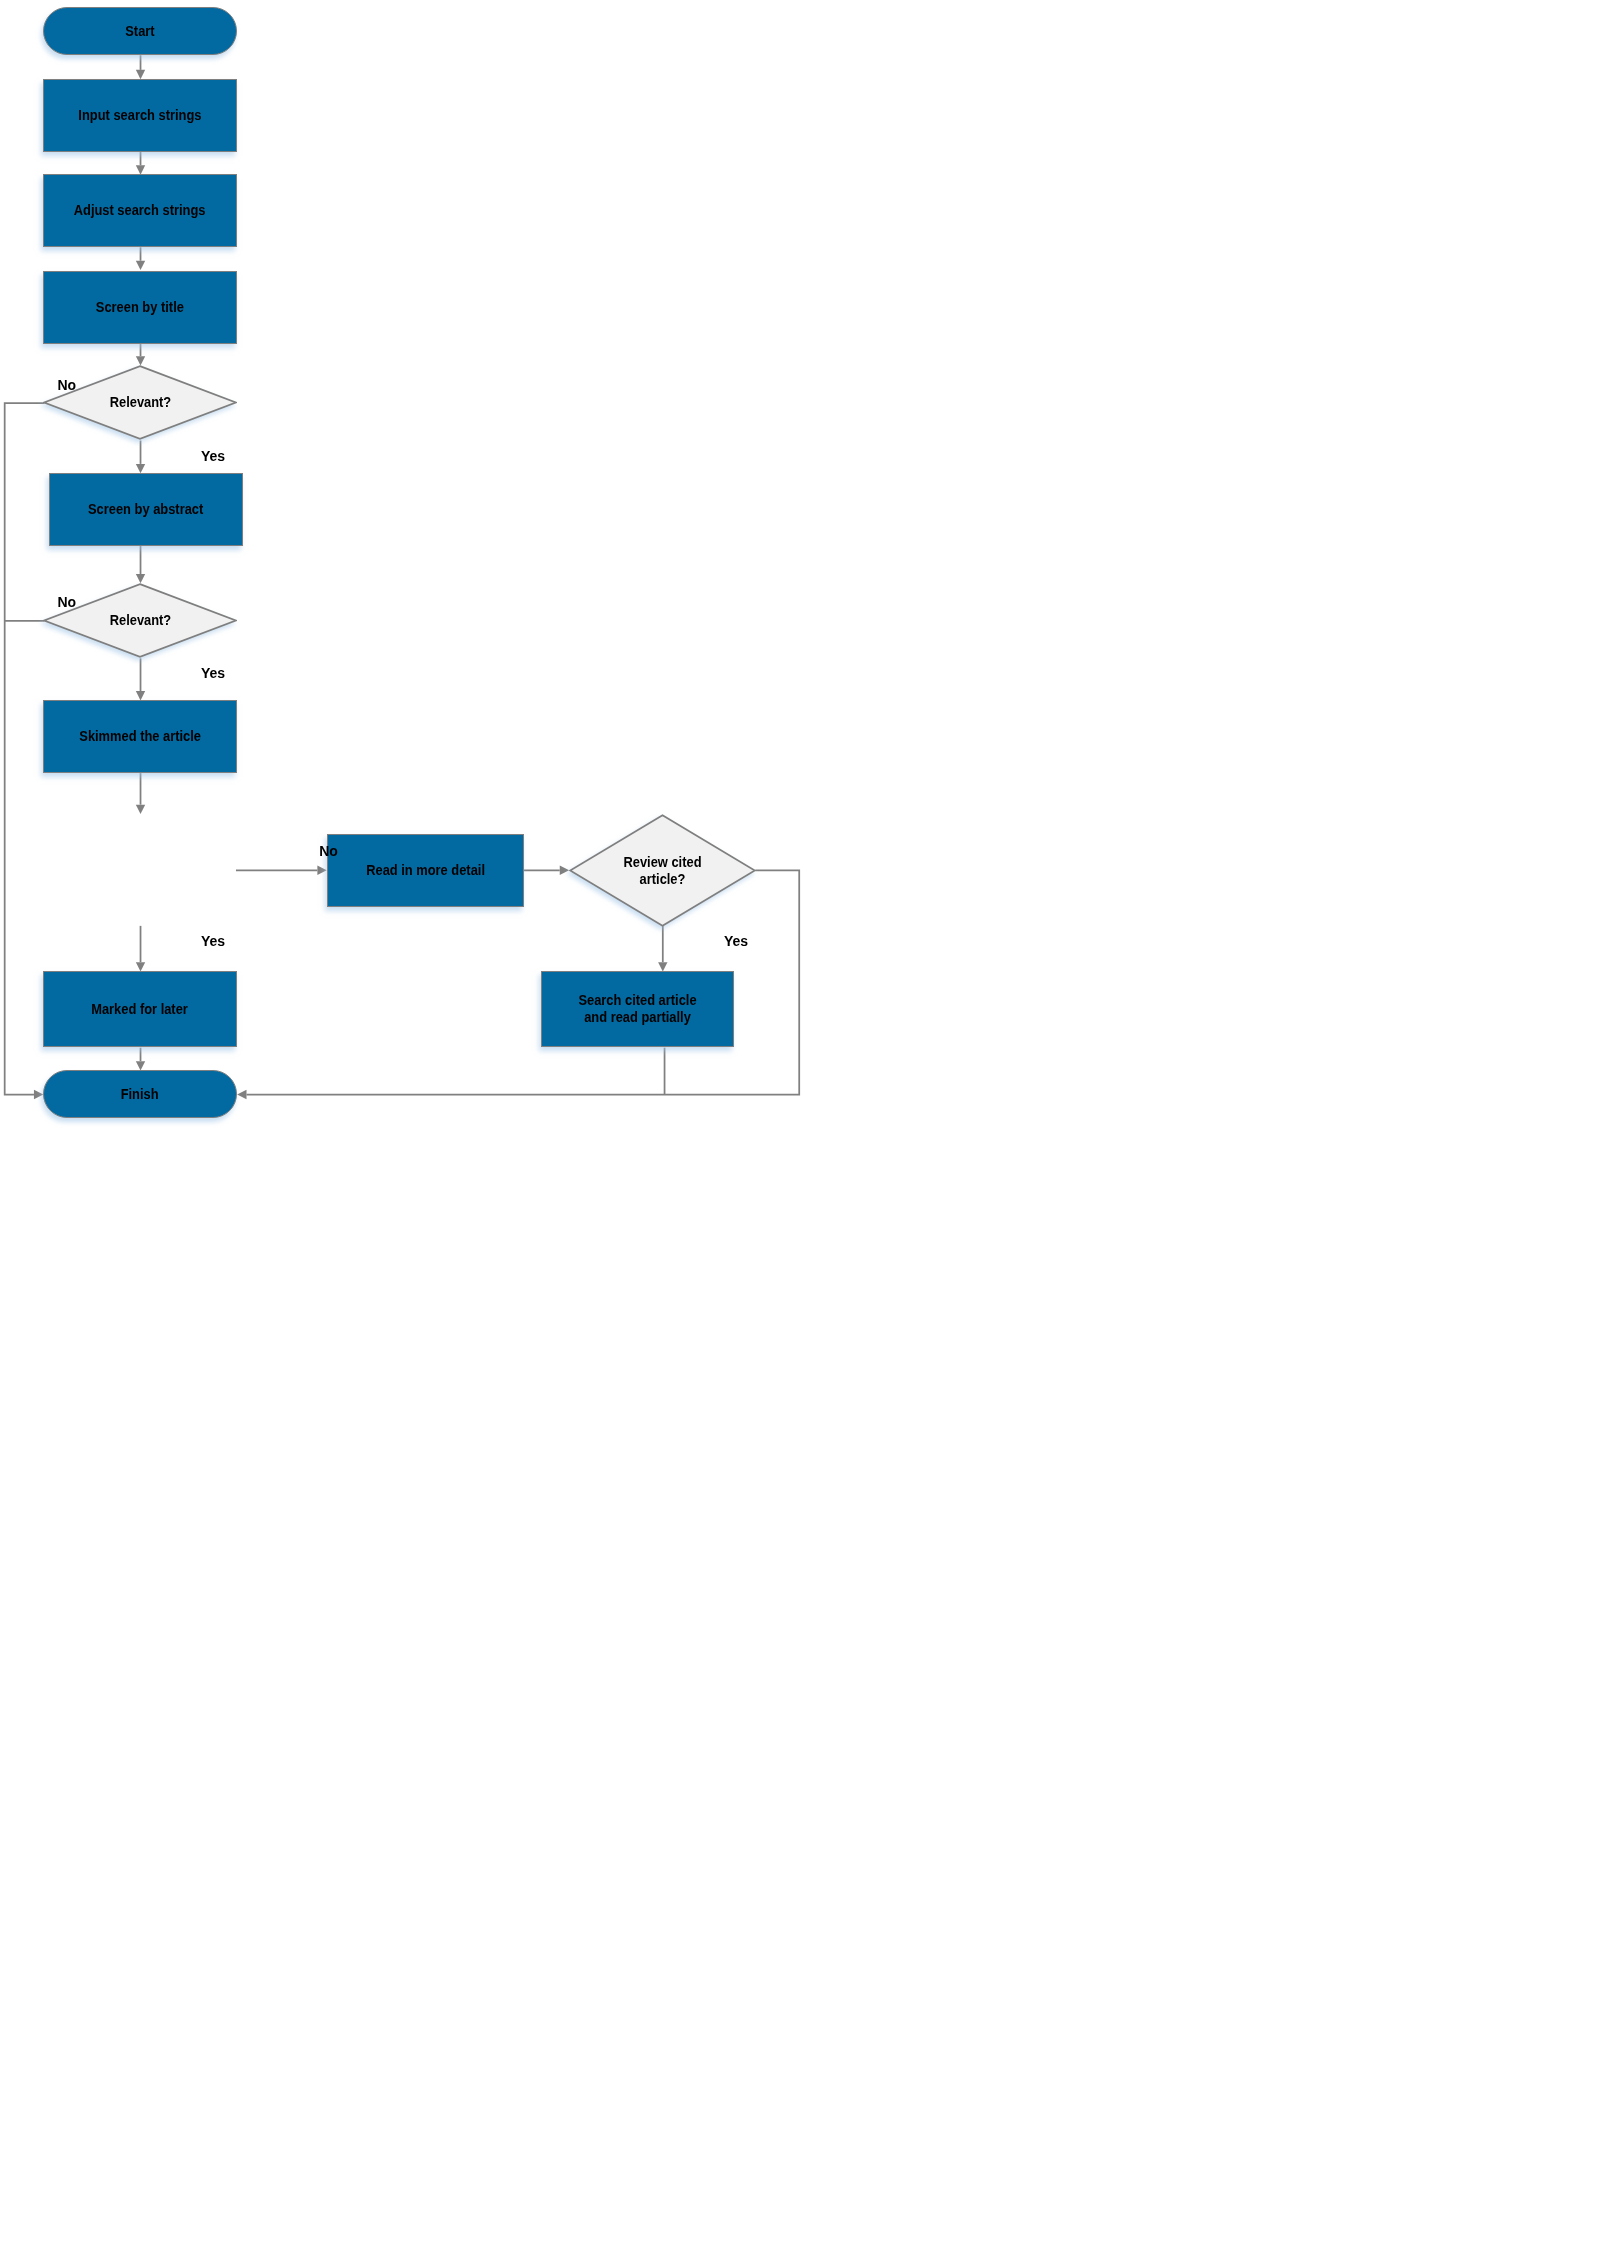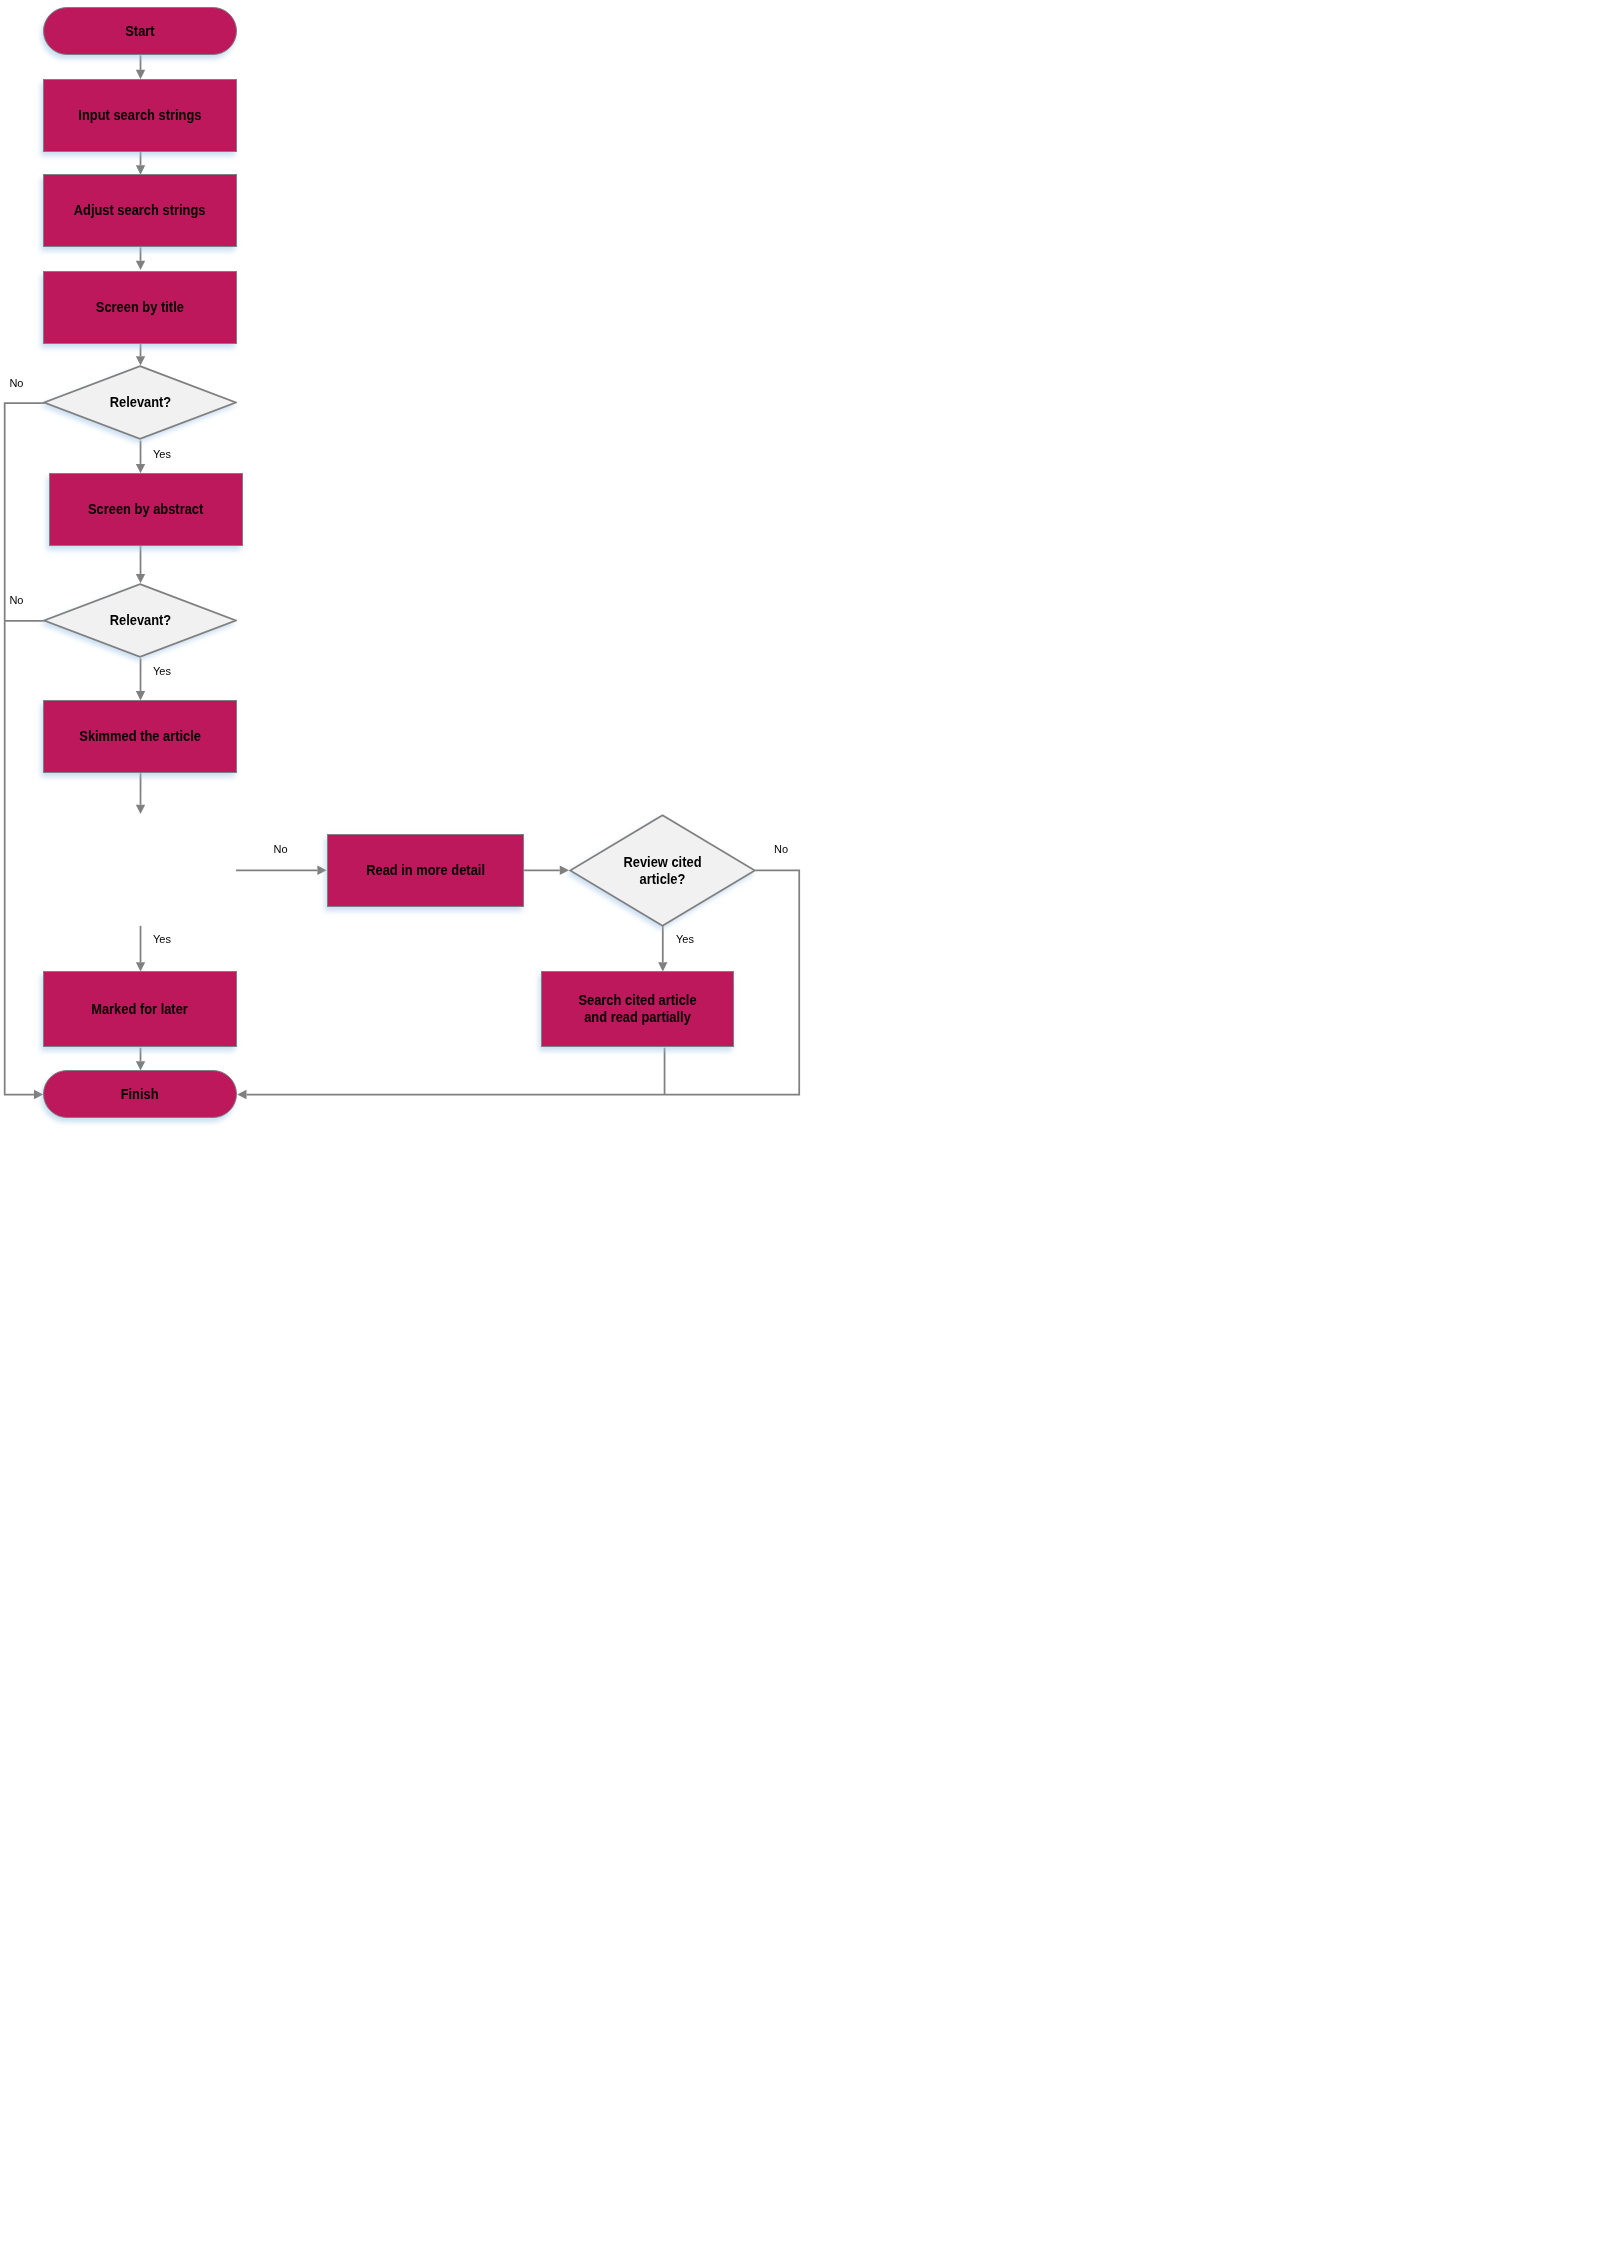--- a/index.html
+++ b/index.html
@@ -8,30 +8,30 @@
 
   
   #wires{position:absolute;left:0;top:0;z-index:1;}
   .wire{fill:none;stroke:#808080;stroke-width:3;stroke-linejoin:miter;}
   .arrow{fill:#808080;stroke:none;}
 
   
   .node{position:absolute;z-index:2;display:flex;align-items:center;justify-content:center;
         text-align:center;color:#000;font-weight:bold;font-size:14px;line-height:1.18;
         box-sizing:border-box;}
-  .proc{background:#be185d;border:1.8px solid #7f7f7f;
+  .proc{background:#0369a1;border:1.8px solid #7f7f7f;
         box-shadow:-1.8px 4.1px 5.3px rgba(157,195,230,.55);justify-content:center;}
   .pill{border-radius:26px;}
   .dec{background:transparent;border:none;box-shadow:none;}
   .dec svg{position:absolute;left:0;top:0;filter:drop-shadow(-1.8px 3.5px 2.9px rgba(157,195,230,.55));}
   .dec polygon{fill:#f1f1f2;stroke:#7f7f7f;stroke-width:3;}
   .lbl{position:relative;display:inline-block;transform:scaleX(.92);transform-origin:center;z-index:3;}
 
   
-  .edge-lbl{position:absolute;z-index:2;font-weight:normal;font-size:11px;color:#000;line-height:1;}
+  .edge-lbl{position:absolute;z-index:2;font-weight:bold;font-size:14px;color:#000;line-height:1;margin-left:48px;}
   .edge-lbl.ctr{text-align:center;}
 </style>
 </head>
 <body>
 
 <div id="canvas">
 
   <svg id="wires" width="808" height="1131" viewBox="0 0 1380 1931">
 
     <path class="wire" d="M240,94 V119"></path>

